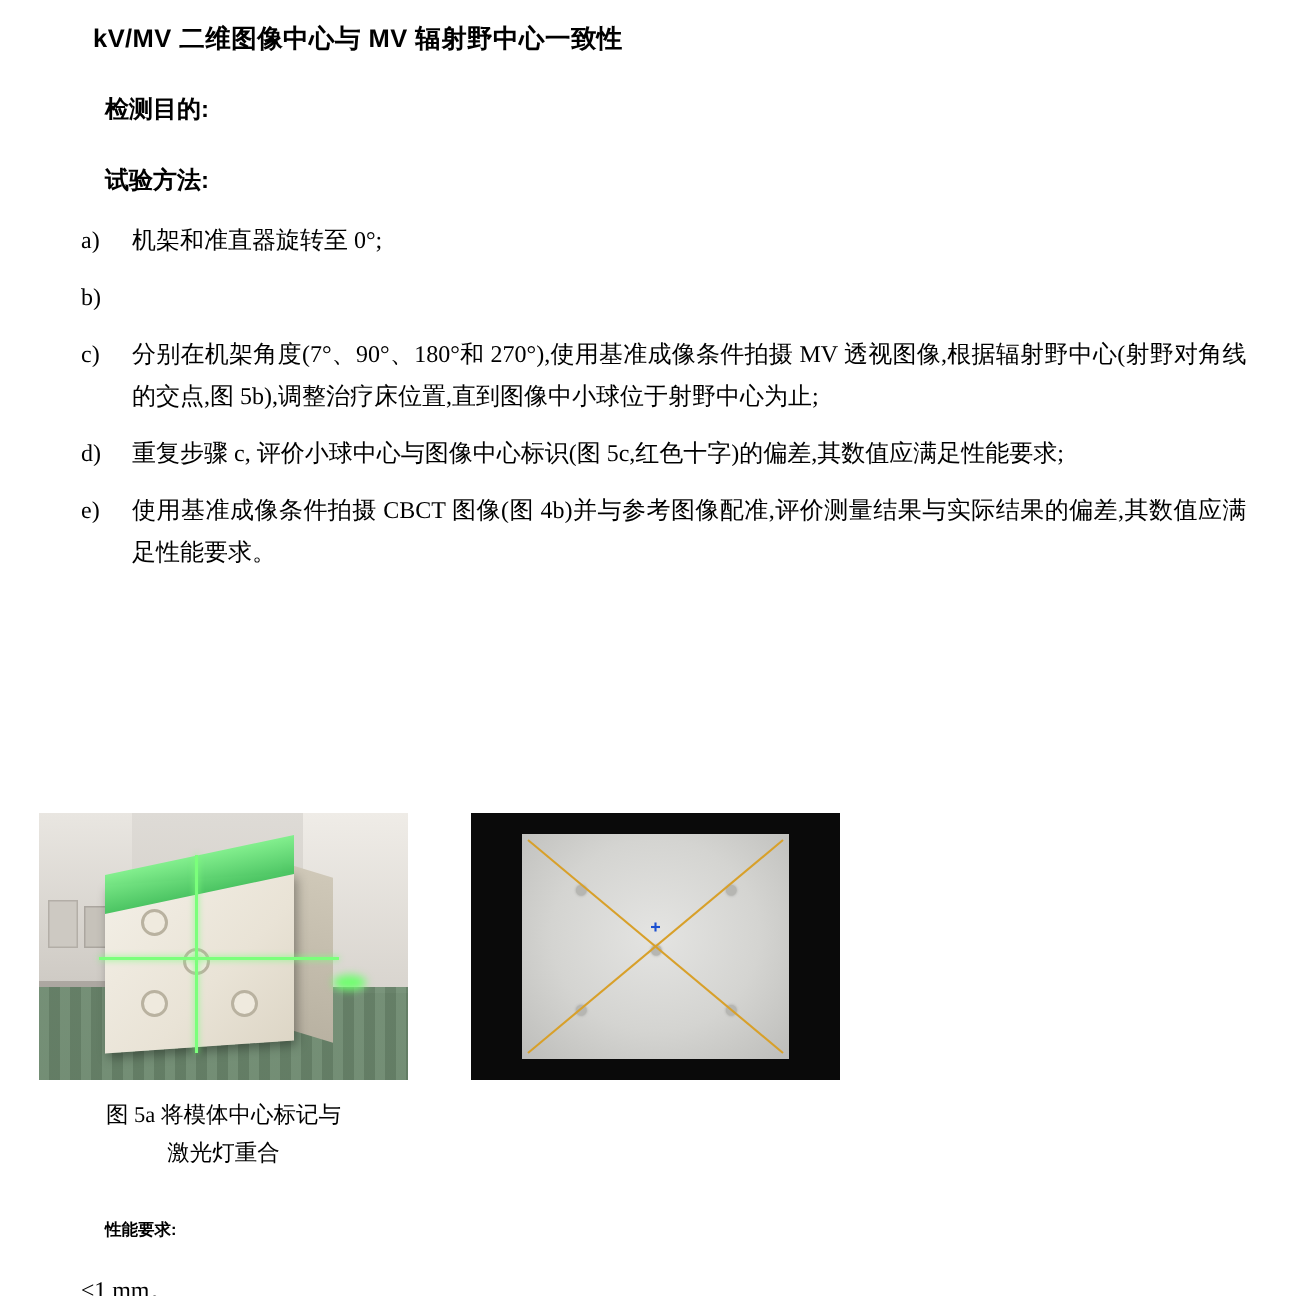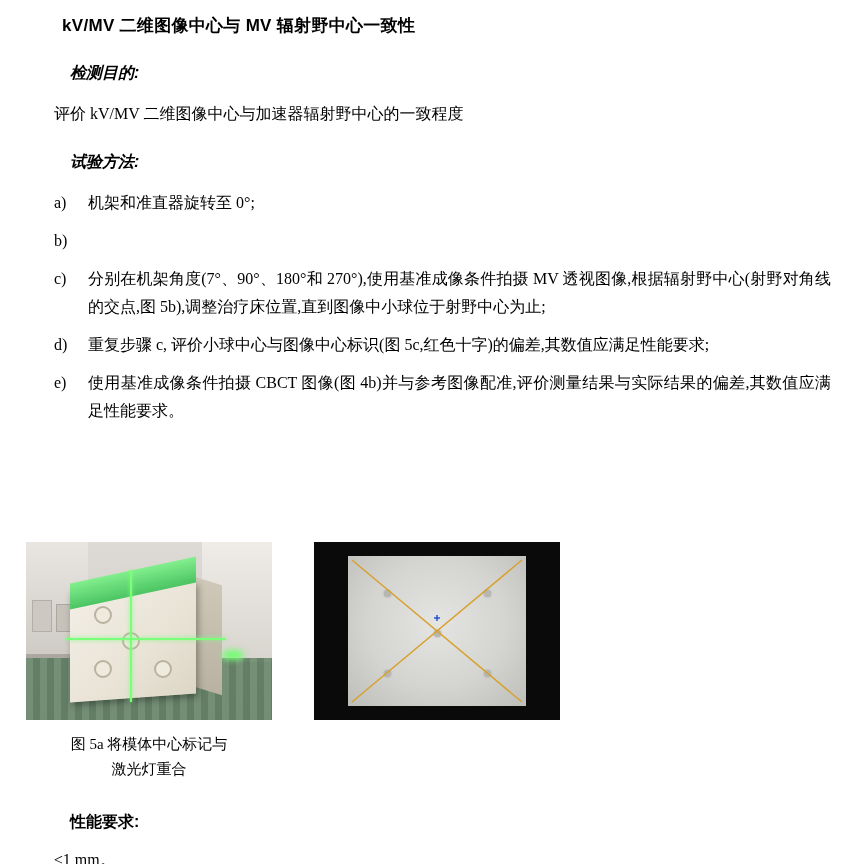--- a/index.html
+++ b/index.html
@@ -27,21 +27,20 @@
     font-weight: bold;
     font-size: 17px;
     margin: 14px 10px 0 62px;
     letter-spacing: 0.3px;
   }
   .section-head {
     font-family: "Liberation Sans", "DejaVu Sans", sans-serif;
     font-weight: bold;
     font-size: 16px;
     margin: 26px 4px 0 70px;
-    font-style: italic;
   }
   .para {
     font-size: 16px;
     margin: 18px 0 0 54px;
     line-height: 1.5;
   }
   .list {
     margin: 16px 0 0 0;
     padding: 0;
     list-style: none;
@@ -192,42 +191,41 @@
   }
   .fig-cap {
     text-align: center;
     font-size: 15px;
     line-height: 1.65;
     margin-top: 12px;
   }
   .perf-head {
     font-family: "Liberation Sans", "DejaVu Sans", sans-serif;
     font-weight: bold;
-    font-size: 16px;
+    font-size: 11px;
     position: absolute;
     left: 70px;
     top: 798px;
   }
   .perf-val {
     font-size: 16px;
     position: absolute;
     left: 54px;
     top: 836px;
   }
 </style>
 </head>
 <body>
 
 <div class="page">
 
   <div class="doc-title">kV/MV 二维图像中心与 MV 辐射野中心一致性</div>
 
   <div class="section-head">检测目的:</div>
 
-  <div class="para">评价 kV/MV 二维图像中心与加速器辐射野中心的一致程度</div>
 
   <div class="section-head">试验方法:</div>
 
   <ul class="list">
     <li>
       <span class="marker">a)</span>
       <span class="item-text">机架和准直器旋转至 0°;</span>
     </li>
     <li>
       <span class="marker">b)</span>

